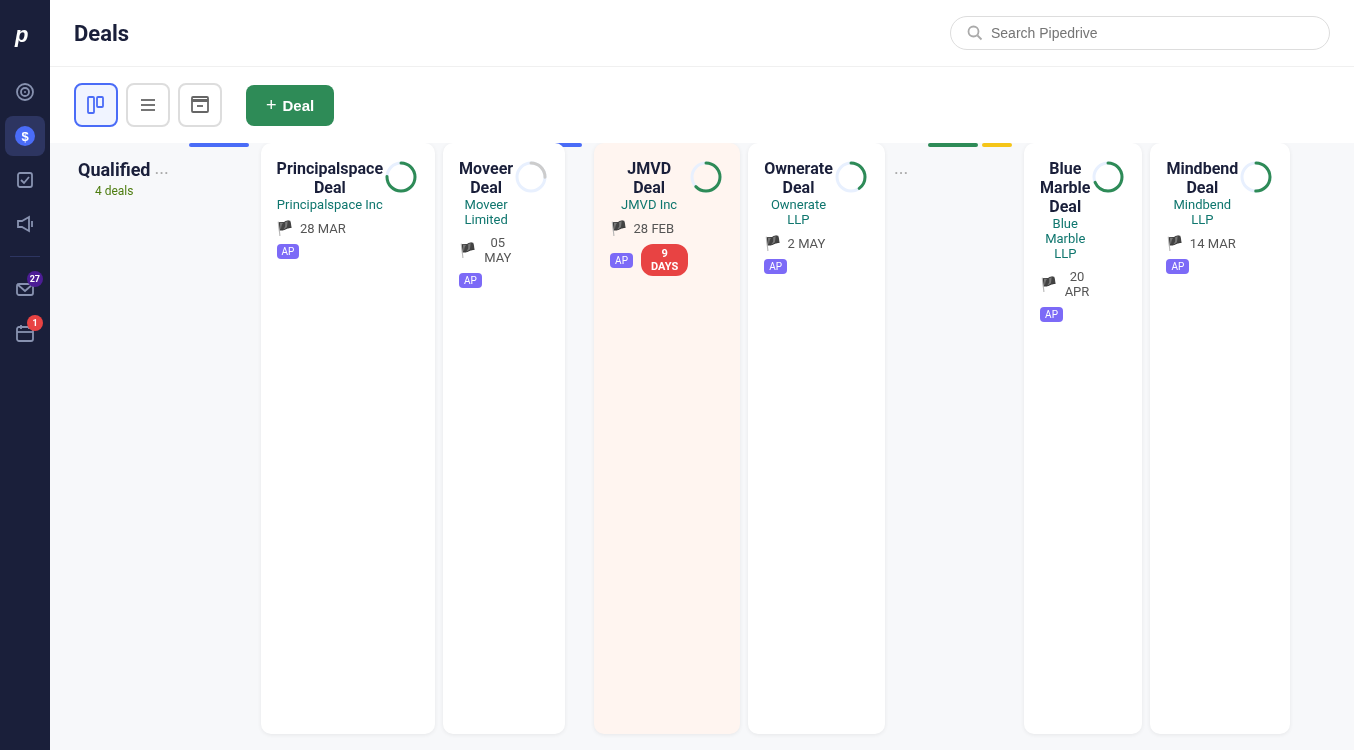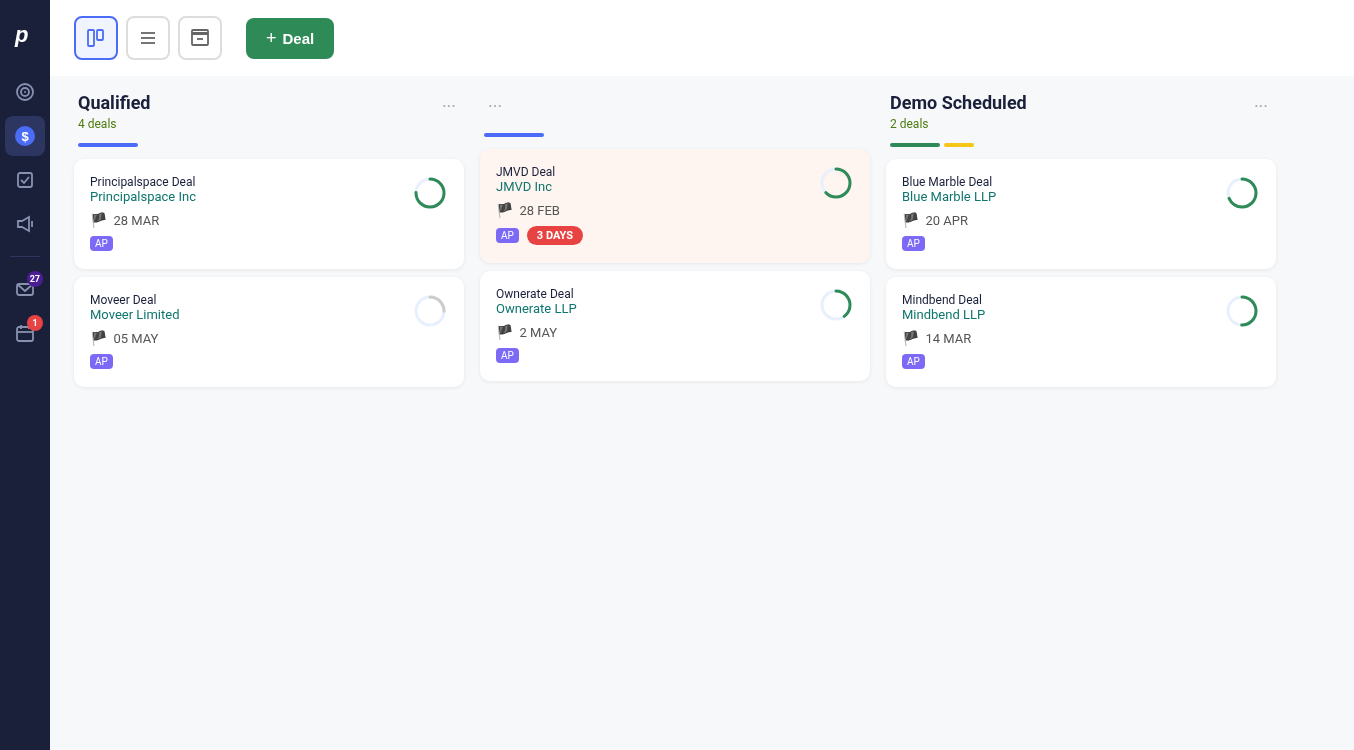--- a/index.html
+++ b/index.html
@@ -179,22 +179,23 @@
       overflow-x: auto;
       padding: 0 16px 16px 24px;
       gap: 16px;
       background: #f7f8fa;
     }
 
     .column {
       width: 390px;
       flex-shrink: 0;
       display: flex;
-      flex-direction: column;
+      flex-direction: row;
       gap: 8px;
+      text-align: center;
     }
 
     .column-header {
       display: flex;
       justify-content: space-between;
       align-items: flex-start;
       padding: 16px 4px 4px 4px;
     }
 
     .column-title-block {}
@@ -246,22 +247,22 @@
     }
 
     .deal-card-top {
       display: flex;
       justify-content: space-between;
       align-items: flex-start;
       margin-bottom: 2px;
     }
 
     .deal-name {
-      font-size: 12px;
-      font-weight: 400;
+      font-size: 16px;
+      font-weight: 700;
       color: #1a1f3a;
     }
 
     .deal-company {
       font-size: 13px;
       color: #0f766e;
       margin-bottom: 8px;
     }
 
     .deal-date-row {
@@ -373,20 +374,30 @@
       <line x1="6" y1="2" x2="6" y2="6"></line>
       <line x1="14" y1="2" x2="14" y2="6"></line>
       <line x1="2" y1="9" x2="18" y2="9"></line>
     </svg>
     <div class="badge red">1</div>
   </div>
 </div>
 
 <div class="main">
 
+  <div class="header">
+    <h1 class="header-title">Deals</h1>
+    <div class="search-bar">
+      <svg class="search-icon-svg" width="16" height="16" viewBox="0 0 16 16" fill="none" stroke="#aaa" stroke-width="1.8">
+        <circle cx="6.5" cy="6.5" r="5"></circle>
+        <line x1="10.5" y1="10.5" x2="14.5" y2="14.5"></line>
+      </svg>
+      <input class="search-input" type="text" placeholder="Search Pipedrive" style="">
+    </div>
+  </div>
 
   <div class="toolbar">
     <button class="view-btn active" title="Kanban view">
       <svg width="18" height="18" viewBox="0 0 18 18" fill="none" stroke="#4a6cf7" stroke-width="1.8">
         <rect x="1" y="1" width="6" height="16" rx="1"></rect>
         <rect x="10" y="1" width="6" height="10" rx="1"></rect>
       </svg>
     </button>
     <button class="view-btn" title="List view">
       <svg width="18" height="18" viewBox="0 0 18 18" fill="none" stroke="#666" stroke-width="1.8">
@@ -479,21 +490,21 @@
         <div class="deal-card-top">
           <div>
             <div class="deal-name">JMVD Deal</div>
             <div class="deal-company">JMVD Inc</div>
             <div class="deal-date-row">
               <span class="flag-icon">🏴</span>
               <span>28 FEB</span>
             </div>
             <div class="deal-footer">
               <span class="avatar-badge">AP</span>
-              <span class="overdue-badge">3 DAYS</span>
+              <span class="overdue-badge">9 DAYS</span>
             </div>
           </div>
           <div class="progress-ring-container">
             <svg class="progress-ring-svg" width="36" height="36" viewBox="0 0 36 36">
               <circle cx="18" cy="18" r="14" fill="none" stroke="#e8f0fe" stroke-width="3"></circle>
               <circle cx="18" cy="18" r="14" fill="none" stroke="#2e8b57" stroke-width="3" stroke-dasharray="55 88" stroke-linecap="round"></circle>
             </svg>
           </div>
         </div>
       </div>
@@ -516,24 +527,20 @@
               <circle cx="18" cy="18" r="14" fill="none" stroke="#e8f0fe" stroke-width="3"></circle>
               <circle cx="18" cy="18" r="14" fill="none" stroke="#2e8b57" stroke-width="3" stroke-dasharray="35 88" stroke-linecap="round"></circle>
             </svg>
           </div>
         </div>
       </div>
     </div>
 
     <div class="column">
       <div class="column-header">
-        <div class="column-title-block">
-          <div class="column-title">Demo Scheduled</div>
-          <div class="column-count">2 deals</div>
-        </div>
         <div class="column-menu">···</div>
       </div>
       <div class="color-bar">
         <div class="bar-segment" style="background:#2e8b57;width:50px;"></div>
         <div class="bar-segment" style="background:#f5c518;width:30px;"></div>
       </div>
 
       <div class="deal-card">
         <div class="deal-card-top">
           <div>

